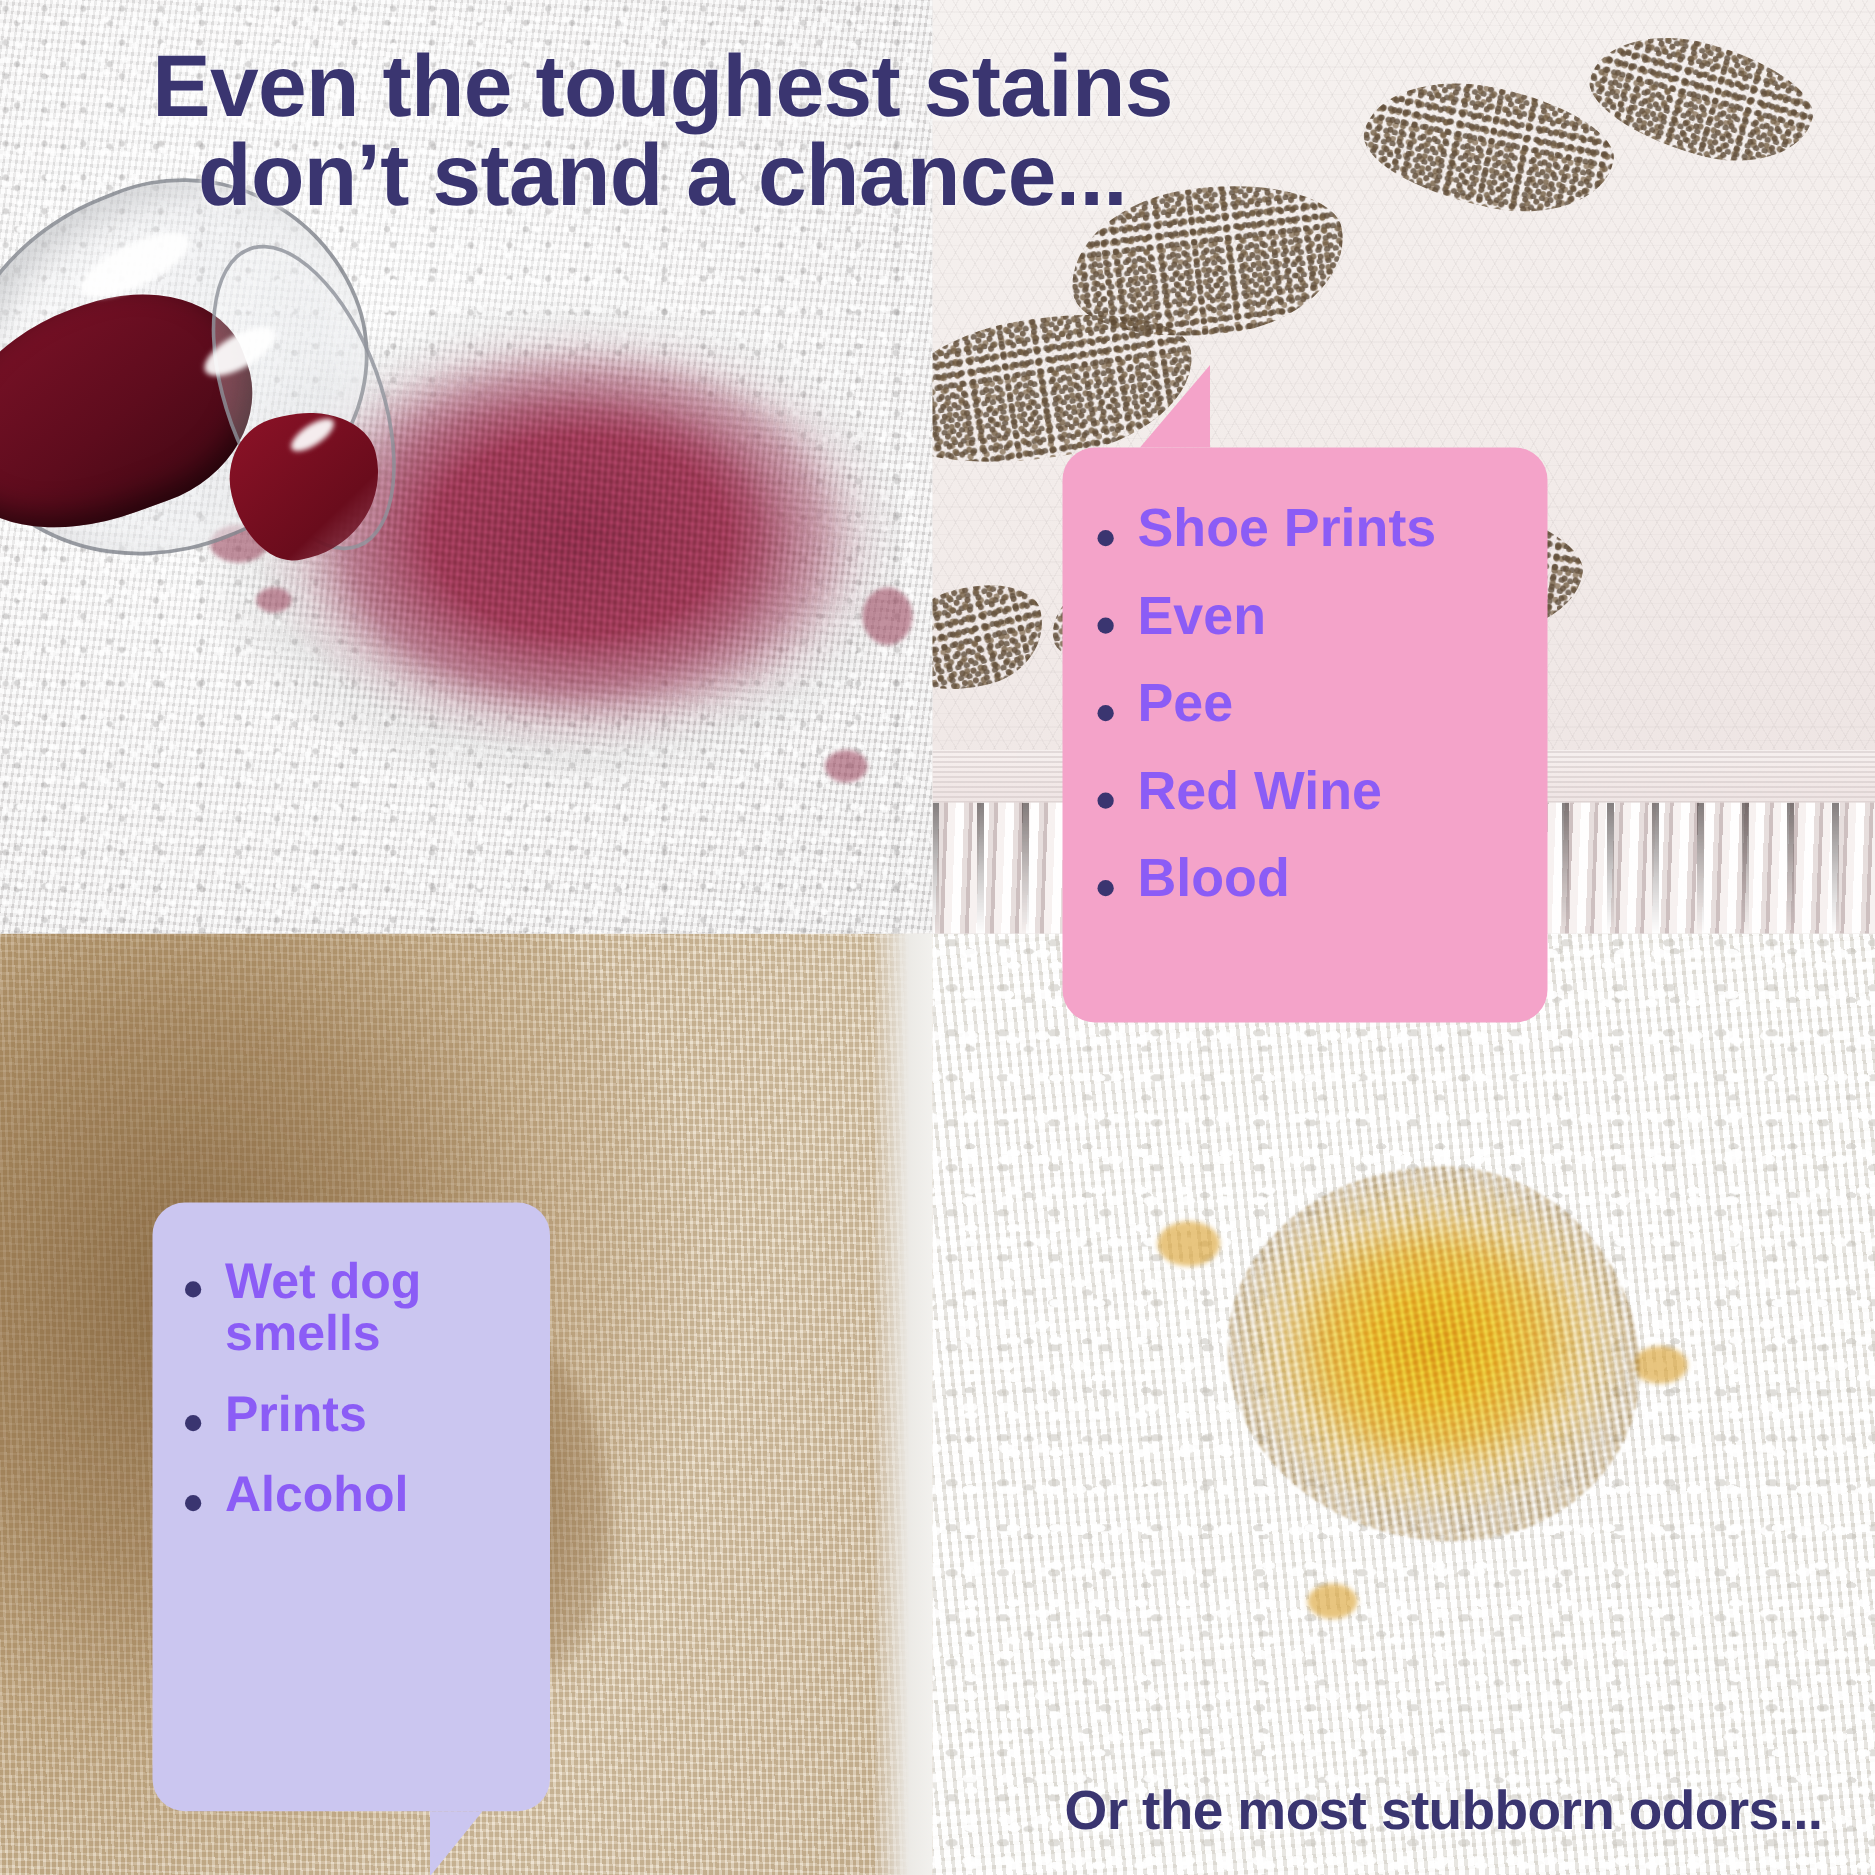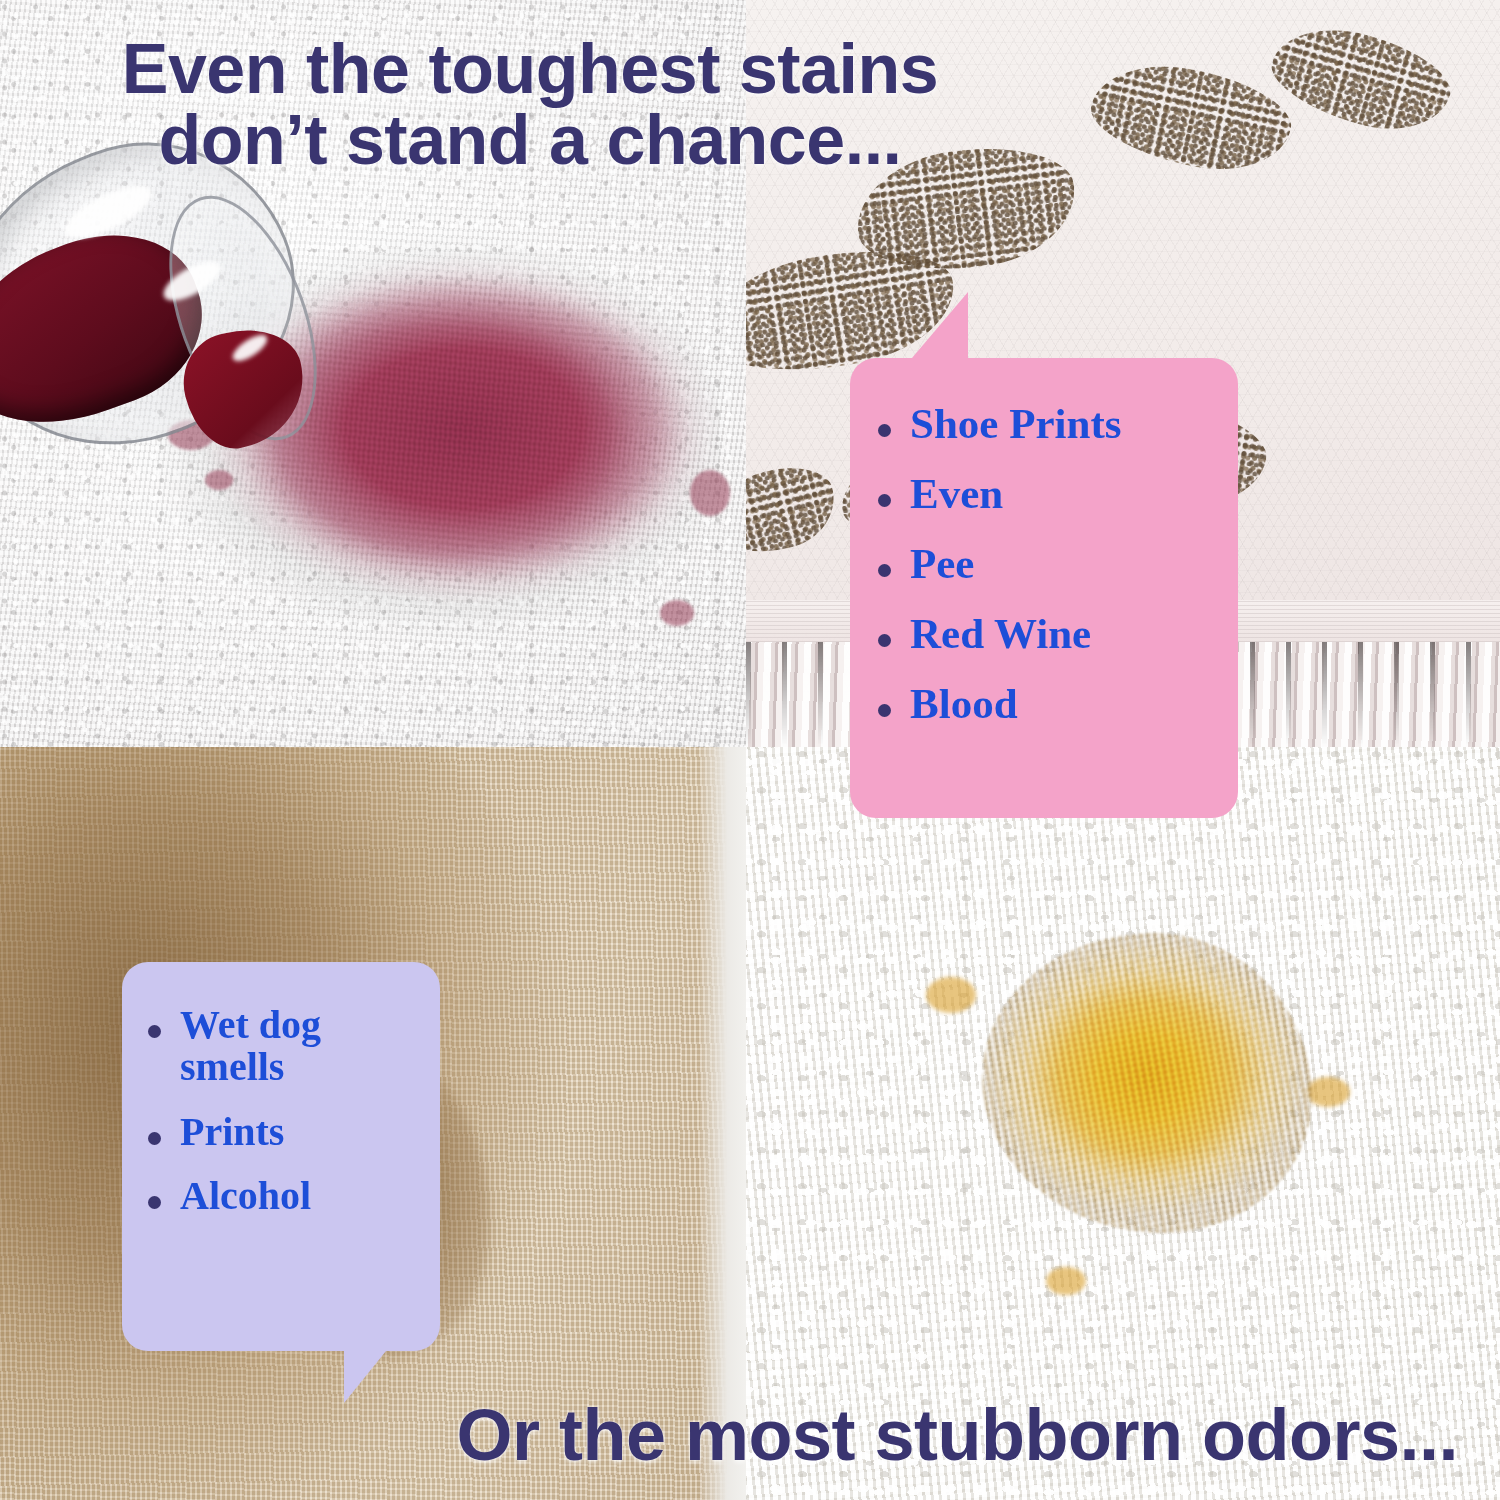--- a/index.html
+++ b/index.html
@@ -252,29 +252,28 @@
   .headline-top {
     left: 0; right: 0; top: 34px;
     text-align: center;
     font-size: 70px;
     padding-left: 30px;
     padding-right: 470px;
   }
   .headline-bottom {
     left: 0; right: 42px; bottom: 28px;
     text-align: right;
-    font-size: 72px;
+    font-size: 44px;
   }
 
   
   .bubble {
     position: absolute;
     box-sizing: border-box;
-    color: #1d4ed8;
-    font-family: Liberation Serif, serif;
+    color: #8b5cf6;
   }
   .bubble-body {
     position: absolute;
     inset: 0;
     border-radius: 26px;
   }
   .bubble ul {
     position: relative;
     margin: 0;
     padding: 0;
@@ -312,21 +311,21 @@
   .bubble-pink ul { padding: 44px 18px 0 14px; }
   .bubble-pink li {
     font-size: 43px;
     line-height: 1.0;
     margin-bottom: 27px;
   }
 
   
   .bubble-lav {
     left: 122px; top: 962px;
-    width: 318px; height: 389px;
+    width: 318px; height: 487px;
   }
   .bubble-lav .bubble-body { background: #cbc6f0; }
   .bubble-lav .tail {
     position: absolute;
     left: 222px; bottom: -52px;
     width: 0; height: 0;
     border-left: 42px solid #cbc6f0;
     border-right: 14px solid transparent;
     border-bottom: 52px solid transparent;
   }

